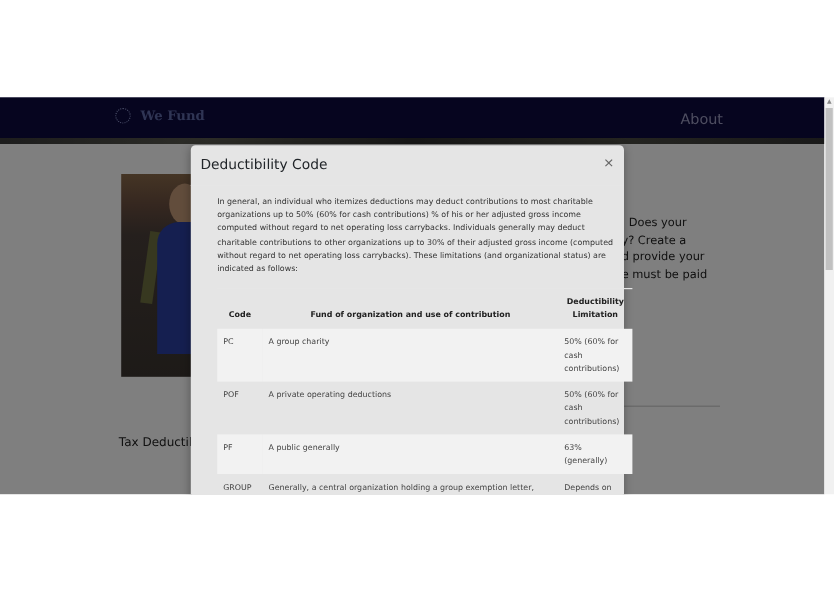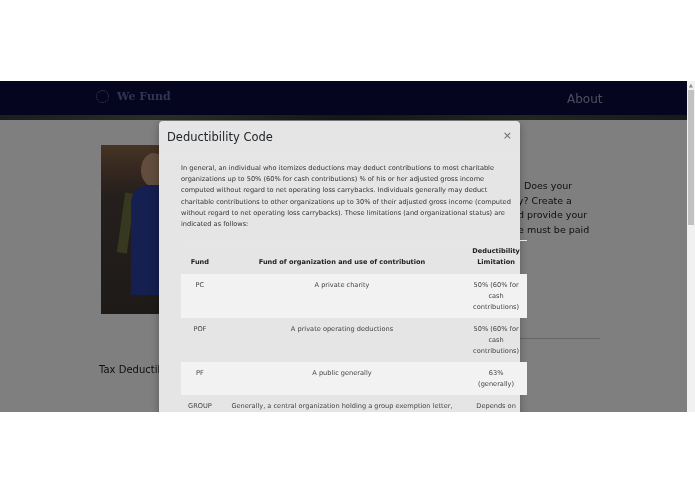--- a/index.html
+++ b/index.html
@@ -46,21 +46,21 @@
     position:absolute; left:159px; top:11px; width:361px; height:330px;
     background:#e5e5e5; border-radius:4px 4px 0 0; box-shadow:0 2px 8px rgba(0,0,0,0.3);margin-top:29px;
   }
   .modal-header { height:33px; border-bottom:1px solid #e6e6e6; position:relative; }
   .modal-title { position:absolute; left:8px; top:9px; font-size:11.5px; font-weight:500; color:#212529; }
   .modal-close { position:absolute; right:8px; top:8px; font-size:11px; color:#666; cursor:pointer; }
   .modal-body { padding:8px 7px 0 22px; }
   .intro { font-size:6.6px; line-height:11.2px; color:#333; margin:0 0 10px 0; }
   table { width:346px; border-collapse:collapse; font-size:6.6px; color:#444; }
   th { text-align:center; font-weight:bold; color:#222; vertical-align:bottom; padding:5px 5px 6px 5px; border-top:1px solid #e6e6e6; line-height:11px; }
-  td { vertical-align:top; padding:6px 5px 5px 5px; line-height:11px;text-align:center; }
+  td { vertical-align:top; padding:6px 5px 5px 5px; line-height:11px; }
   tr.striped td { background:#f2f2f2; }
   .c-code { width:28px; }
   .c-type { width:245px; }
   .c-lim { width:52px; }
   tr.tail td { height:8px; padding:0; background:#f2f2f2; }
 </style>
 </head>
 <body>
 
 <div class="viewport">
@@ -94,29 +94,29 @@
     <div class="modal">
       <div class="modal-header">
         <span class="modal-title">Deductibility Code</span>
         <span class="modal-close">×</span>
       </div>
       <div class="modal-body">
         <p class="intro">In general, an individual who itemizes deductions may deduct contributions to most charitable organizations up to 50% (60% for cash contributions) % of his or her adjusted gross income computed without regard to net operating loss carrybacks. Individuals generally may deduct charitable contributions to other organizations up to 30% of their adjusted gross income (computed without regard to net operating loss carrybacks). These limitations (and organizational status) are indicated as follows:</p>
         <table>
           <thead>
             <tr>
-              <th class="c-code">Fund</th>
+              <th class="c-code">Code</th>
               <th class="c-type">Fund of organization and use of contribution</th>
               <th class="c-lim">Deductibility Limitation</th>
             </tr>
           </thead>
           <tbody>
             <tr class="striped">
               <td>PC</td>
-              <td>A private charity</td>
+              <td>A group charity</td>
               <td>50% (60% for cash contributions)</td>
             </tr>
             <tr>
               <td>POF</td>
               <td>A private operating deductions</td>
               <td>50% (60% for cash contributions)</td>
             </tr>
             <tr class="striped">
               <td>PF</td>
               <td>A public generally</td>

